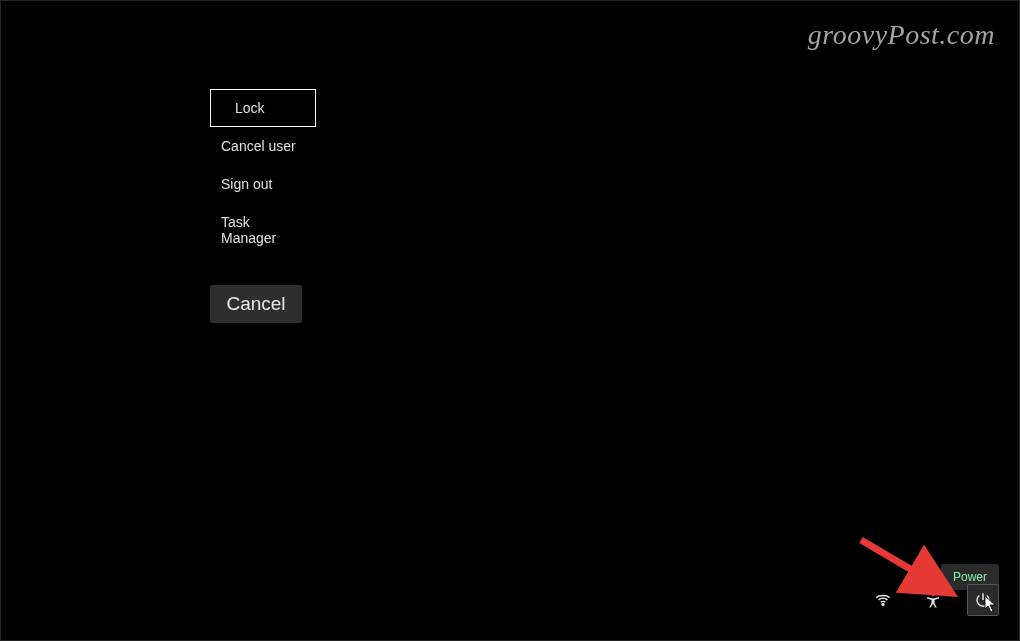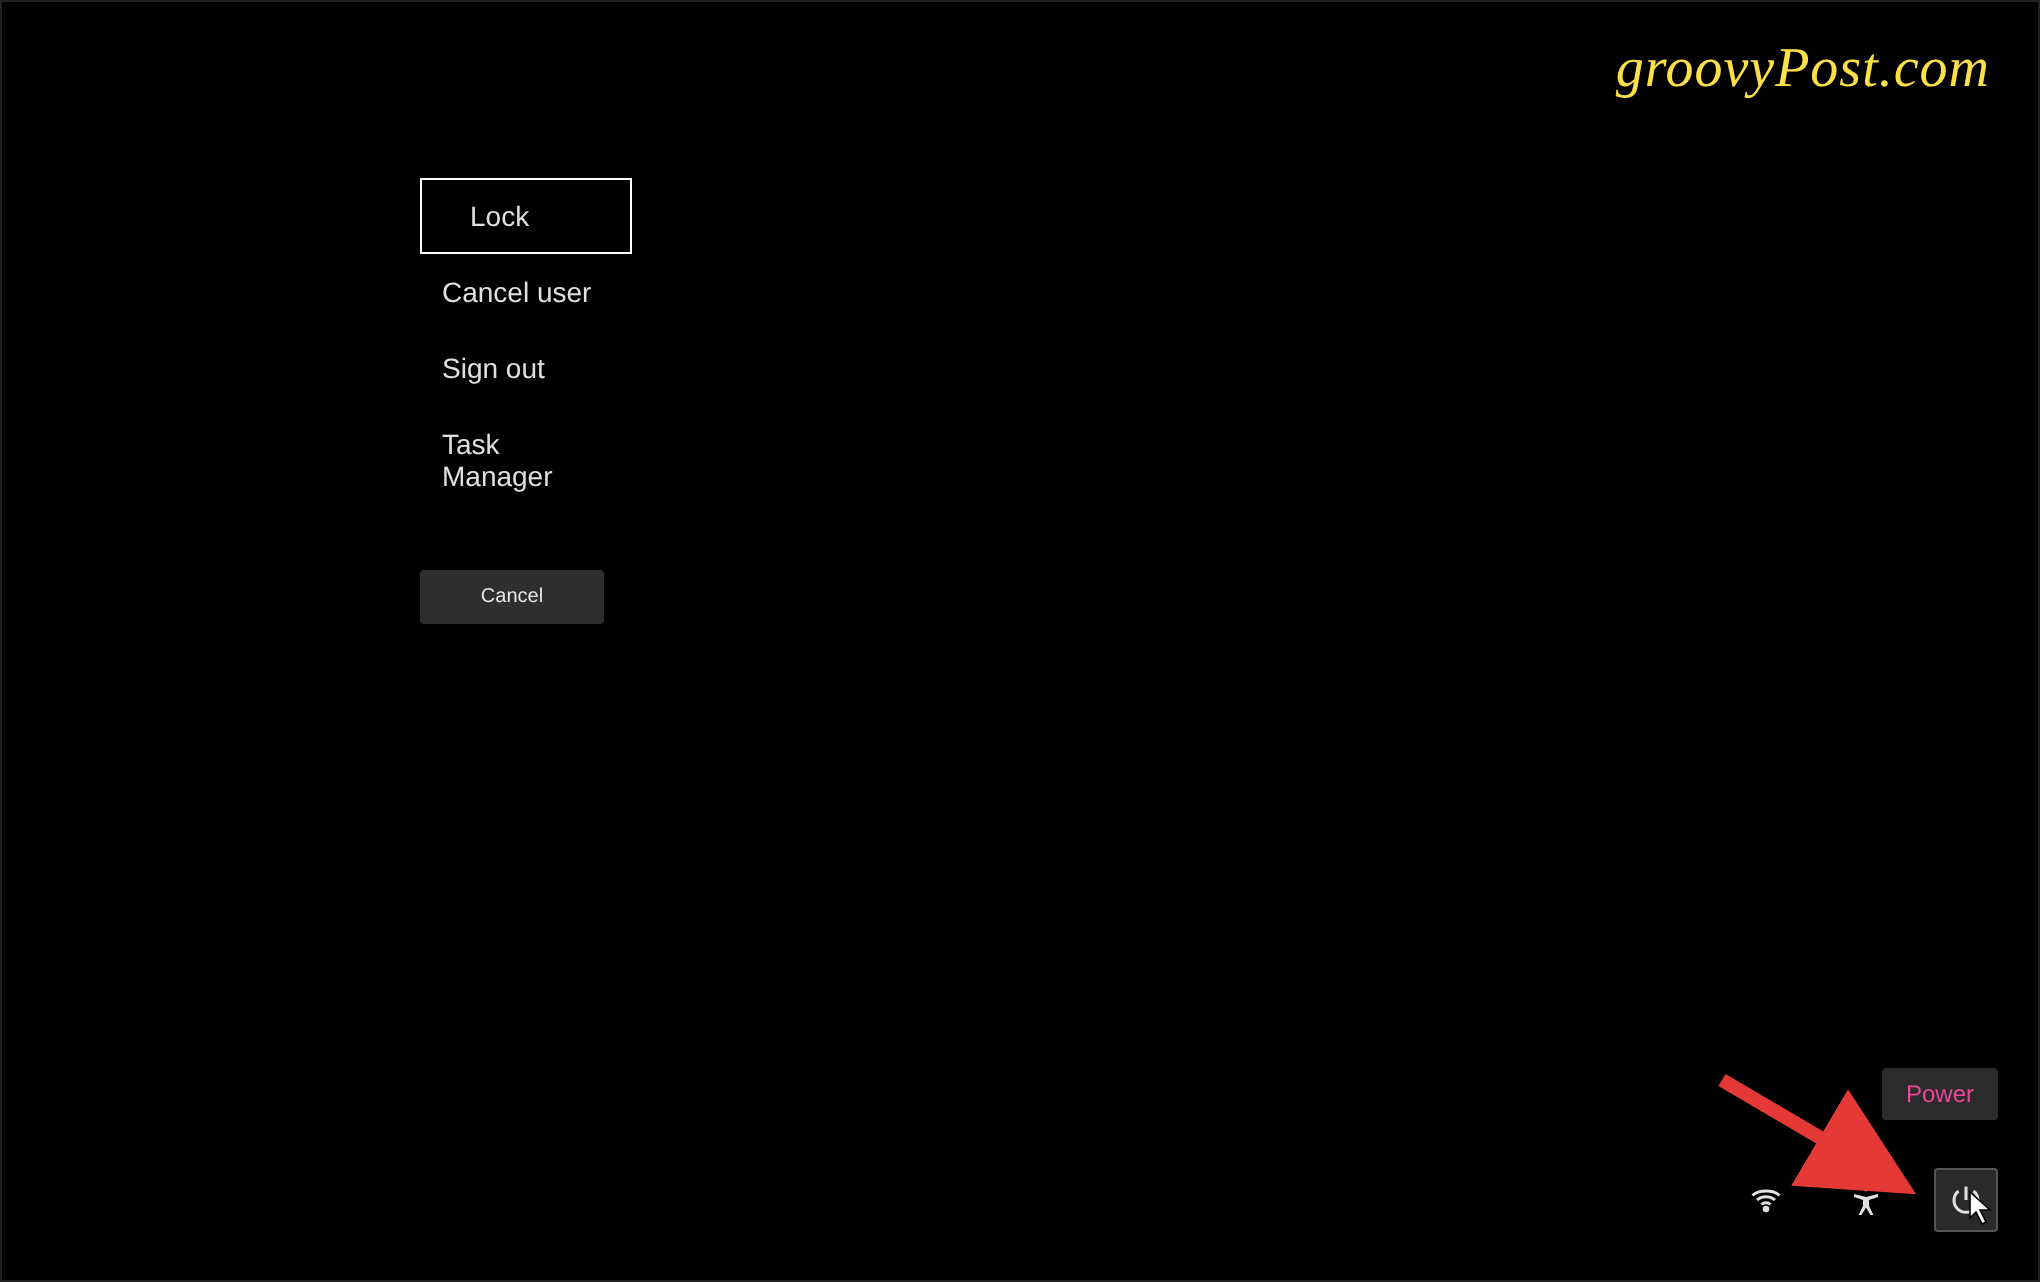--- a/index.html
+++ b/index.html
@@ -15,21 +15,21 @@
       position: relative;
       overflow: hidden;
       border: 1px solid #222;
     }
     .watermark {
       position: absolute;
       top: 18px;
       right: 24px;
       font-family: Georgia, 'Times New Roman', serif;
       font-size: 28px;
-      color: #fde047;
+      color: #a3a3a3;
       font-style: italic;
       letter-spacing: 0.5px;
     }
     .menu-container {
       position: absolute;
       top: 88px;
       left: 209px;
       display: flex;
       flex-direction: column;
     }
@@ -48,21 +48,21 @@
     .menu-item:not(.selected) {
       border: 1.5px solid transparent;
       margin-top: 0px;
     }
     .menu-spacer {
       height: 28px;
     }
     .cancel-button {
       background: #2e2e2e;
       color: #e8e8e8;
-      font-size: 10px;
+      font-size: 19px;
       border: none;
       padding: 8px 16px;
       width: 92px;
       text-align: center;
       cursor: pointer;
       font-weight: 300;
       border-radius: 2px;
       margin-left: 0px;
     }
     .bottom-icons {
@@ -83,24 +83,24 @@
       color: #e0e0e0;
       position: relative;
     }
     .icon-btn.active {
       background: #2a2a2a;
       border: 1px solid #555;
       border-radius: 2px;
     }
     .tooltip {
       position: absolute;
-      bottom: 80px;
+      bottom: 50px;
       right: 20px;
       background: #2b2b2b;
-      color: #ec4899;
+      color: #86efac;
       font-size: 12px;
       padding: 6px 12px;
       border-radius: 2px;
       font-weight: 300;
     }
     .arrow-annotation {
       position: absolute;
       bottom: 30px;
       right: 48px;
       width: 120px;

